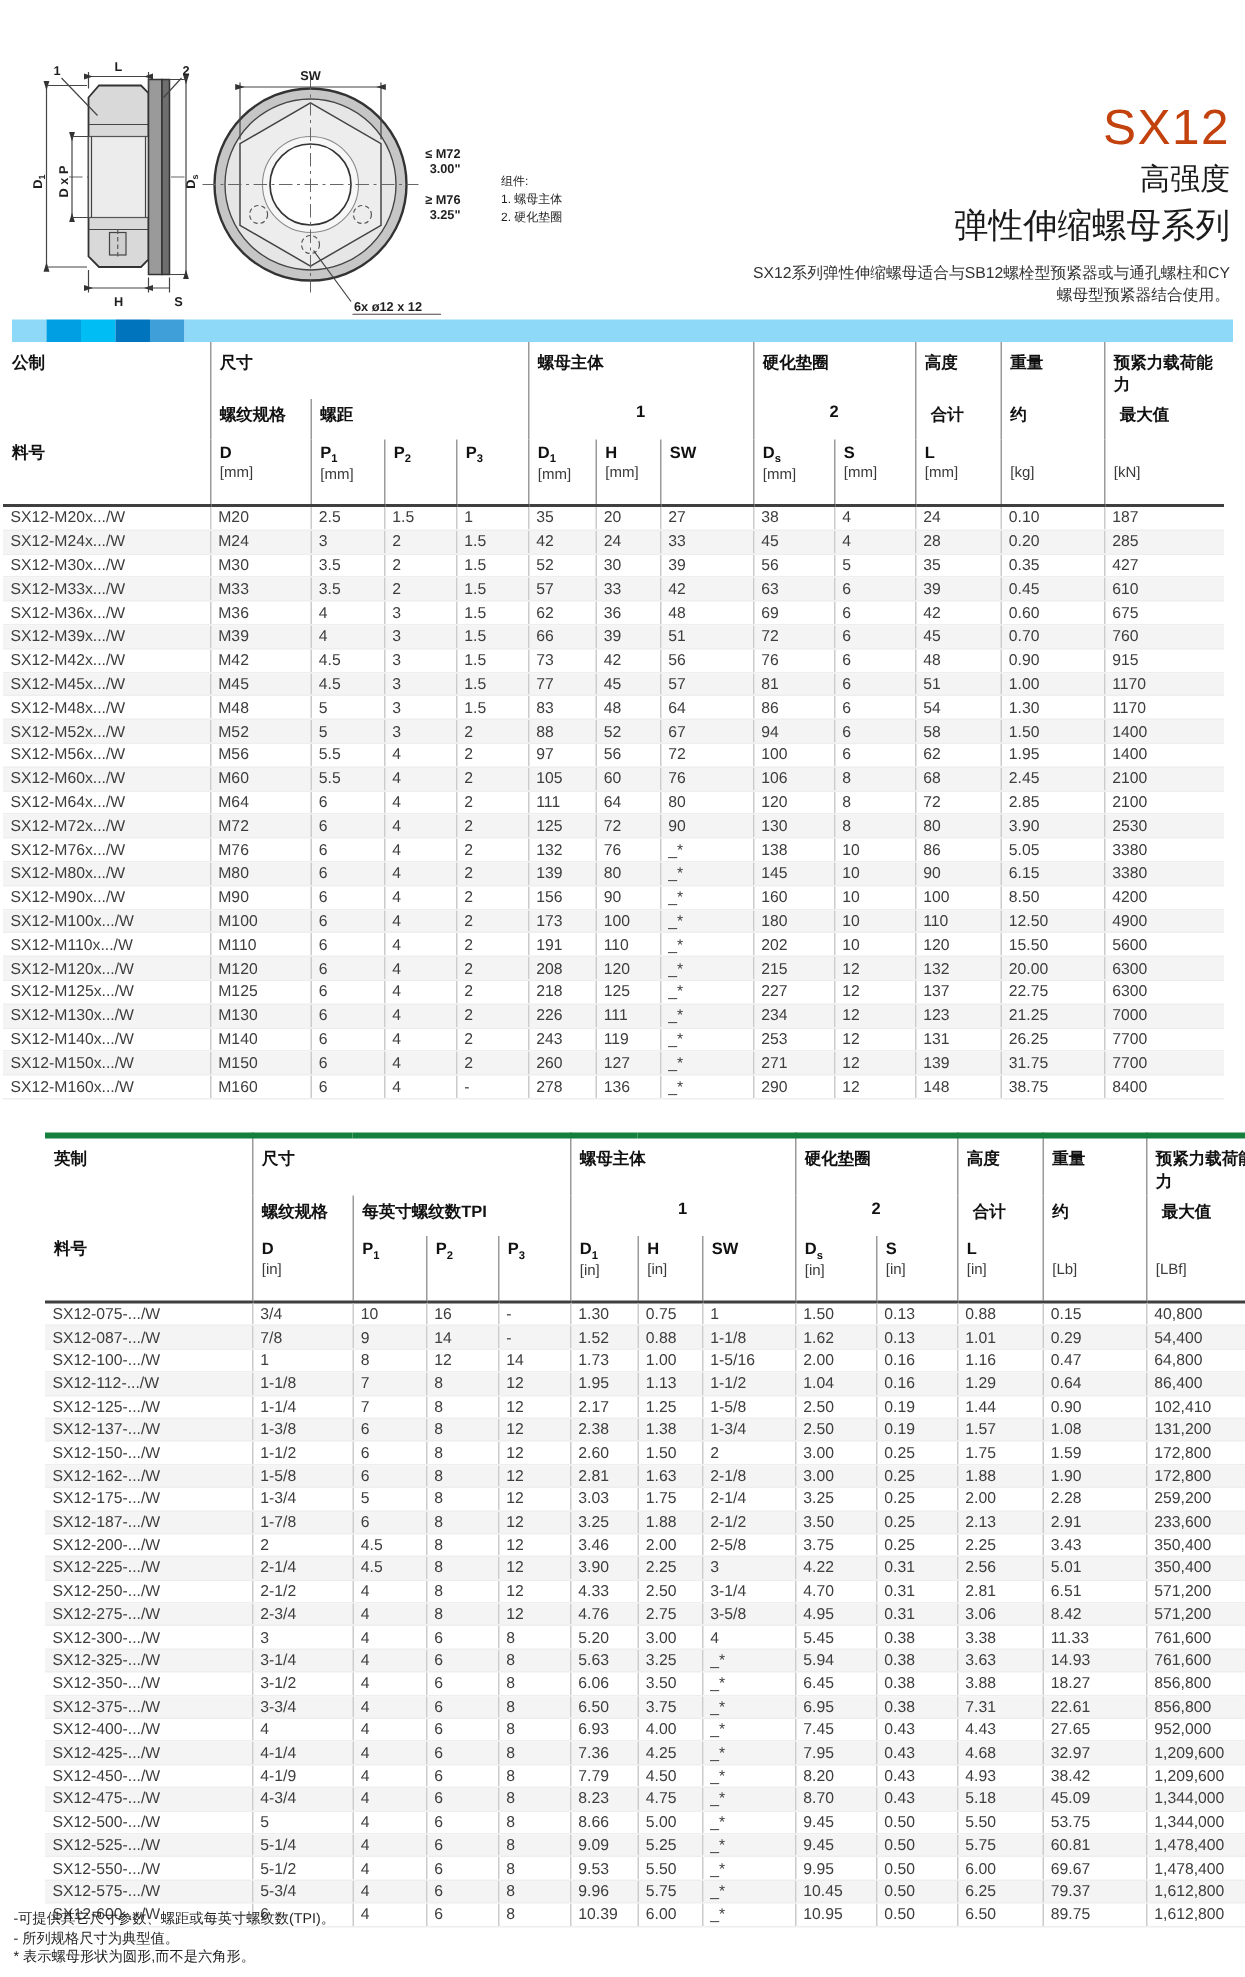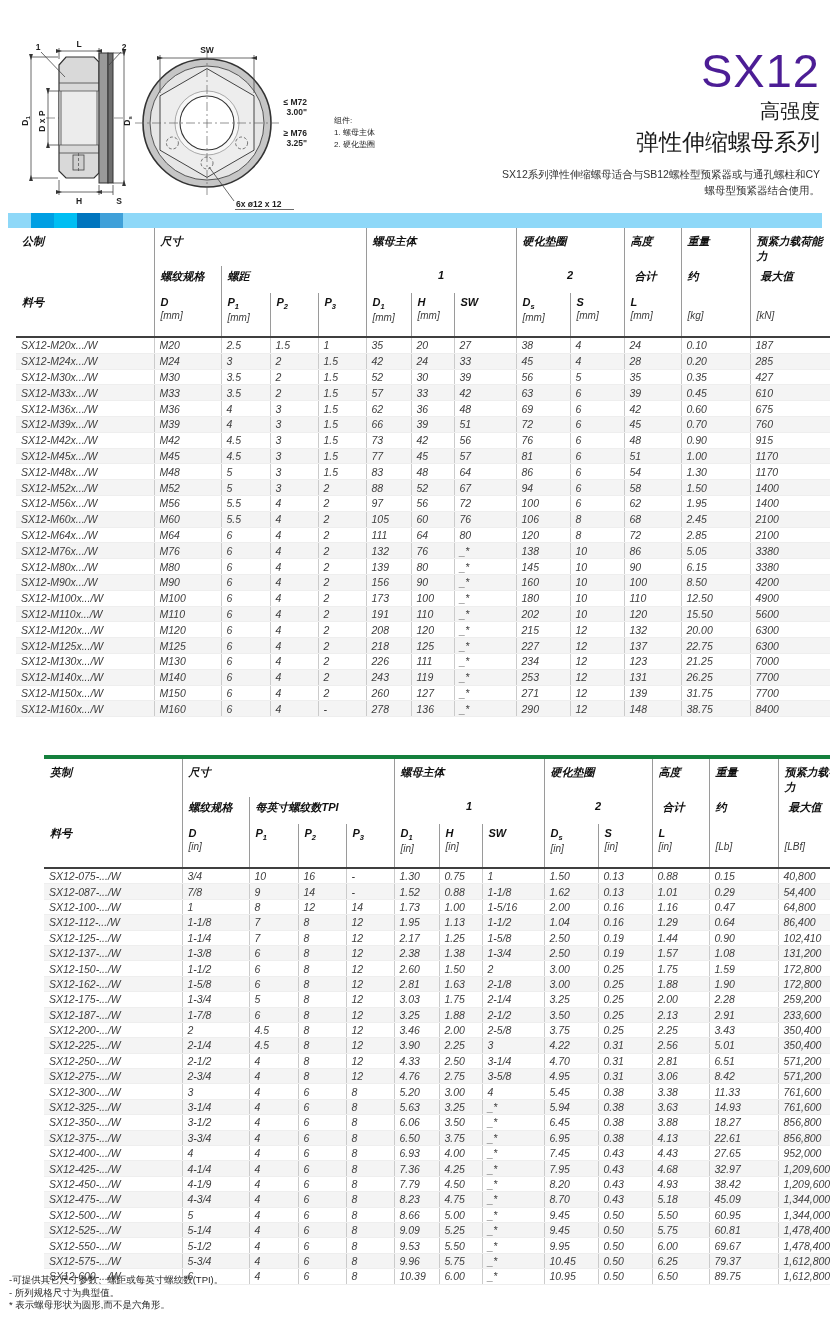--- a/index.html
+++ b/index.html
@@ -1,31 +1,31 @@
 <!DOCTYPE html>
 <html><head>
 <meta charset="utf-8">
 <style>
   html,body { margin:0; padding:0; background:#ffffff; }
   body { font-family:"Liberation Sans","DejaVu Sans",sans-serif; }
   .page { position:relative; width:830px; height:1318px; background:#fff; overflow:hidden; }
 
   
   .title-block { position:absolute; top:46px; right:10px; text-align:right; }
-  .title-main { font-size:47px; line-height:1.05; color:#4c1d95; font-weight:400; letter-spacing:1px; }
+  .title-main { font-size:33px; line-height:1.05; color:#c2410c; font-weight:400; letter-spacing:1px;margin-top:22px; }
   .title-sub1 { font-size:20px; color:#1b1b1b; margin-top:3px; }
   .title-sub2 { font-size:23px; color:#1b1b1b; margin-top:2px; }
   .title-desc { font-size:10.5px; color:#333; margin-top:9px; margin-left:auto; width:322px; line-height:1.5; }
 
   
   .accent-bar { position:absolute; left:8px; top:213px; width:814px; height:15px; display:flex; }
   .accent-bar .seg { height:100%; }
 
   
-  table.tbl { position:absolute; left:16px; width:814px; border-collapse:collapse; table-layout:fixed;font-style:italic; }
+  table.tbl { position:absolute; left:2px; width:814px; border-collapse:collapse; table-layout:fixed; }
   #metric-table { top:228px; }
   #imperial-table { top:755px; border-top:4px solid #15803d;margin-left:28px; }
   table.tbl { border-bottom:1px solid #b5b5b5; }
 
   .tbl th { font-weight:bold; font-size:11px; color:#111; text-align:left; padding:2px 6px; vertical-align:top; }
   .grp-row th { height:24px; padding-top:6px; }
   .sub-row th { height:22px; padding-top:3px; }
   .col-row th { height:38px; padding-top:3px; border-bottom:2px solid #3f3f3f; }
   .col-head .sym { font-size:11px; font-weight:bold; color:#111; line-height:1.25; }
   .col-head .sym sub { font-size:7.5px; }
@@ -450,20 +450,35 @@
           <td class="bl">111</td>
           <td class="bl">64</td>
           <td class="bl">80</td>
           <td class="bl">120</td>
           <td class="bl">8</td>
           <td class="bl">72</td>
           <td class="bl">2.85</td>
           <td class="bl">2100</td>
         </tr>
         <tr>
+          <td>SX12-M72x.../W</td>
+          <td class="bl">M72</td>
+          <td class="bl">6</td>
+          <td class="bl">4</td>
+          <td class="bl">2</td>
+          <td class="bl">125</td>
+          <td class="bl">72</td>
+          <td class="bl">90</td>
+          <td class="bl">130</td>
+          <td class="bl">8</td>
+          <td class="bl">80</td>
+          <td class="bl">3.90</td>
+          <td class="bl">2530</td>
+        </tr>
+        <tr>
           <td>SX12-M76x.../W</td>
           <td class="bl">M76</td>
           <td class="bl">6</td>
           <td class="bl">4</td>
           <td class="bl">2</td>
           <td class="bl">132</td>
           <td class="bl">76</td>
           <td class="bl">_*</td>
           <td class="bl">138</td>
           <td class="bl">10</td>
@@ -975,21 +990,21 @@
           <td>SX12-375-.../W</td>
           <td class="bl">3-3/4</td>
           <td class="bl">4</td>
           <td class="bl">6</td>
           <td class="bl">8</td>
           <td class="bl">6.50</td>
           <td class="bl">3.75</td>
           <td class="bl">_*</td>
           <td class="bl">6.95</td>
           <td class="bl">0.38</td>
-          <td class="bl">4.13</td>
+          <td class="bl">7.31</td>
           <td class="bl">22.61</td>
           <td class="bl">856,800</td>
         </tr>
         <tr>
           <td>SX12-400-.../W</td>
           <td class="bl">4</td>
           <td class="bl">4</td>
           <td class="bl">6</td>
           <td class="bl">8</td>
           <td class="bl">6.93</td>
@@ -1051,21 +1066,21 @@
           <td class="bl">5</td>
           <td class="bl">4</td>
           <td class="bl">6</td>
           <td class="bl">8</td>
           <td class="bl">8.66</td>
           <td class="bl">5.00</td>
           <td class="bl">_*</td>
           <td class="bl">9.45</td>
           <td class="bl">0.50</td>
           <td class="bl">5.50</td>
-          <td class="bl">60.95</td>
+          <td class="bl">53.75</td>
           <td class="bl">1,344,000</td>
         </tr>
         <tr>
           <td>SX12-525-.../W</td>
           <td class="bl">5-1/4</td>
           <td class="bl">4</td>
           <td class="bl">6</td>
           <td class="bl">8</td>
           <td class="bl">9.09</td>
           <td class="bl">5.25</td>

